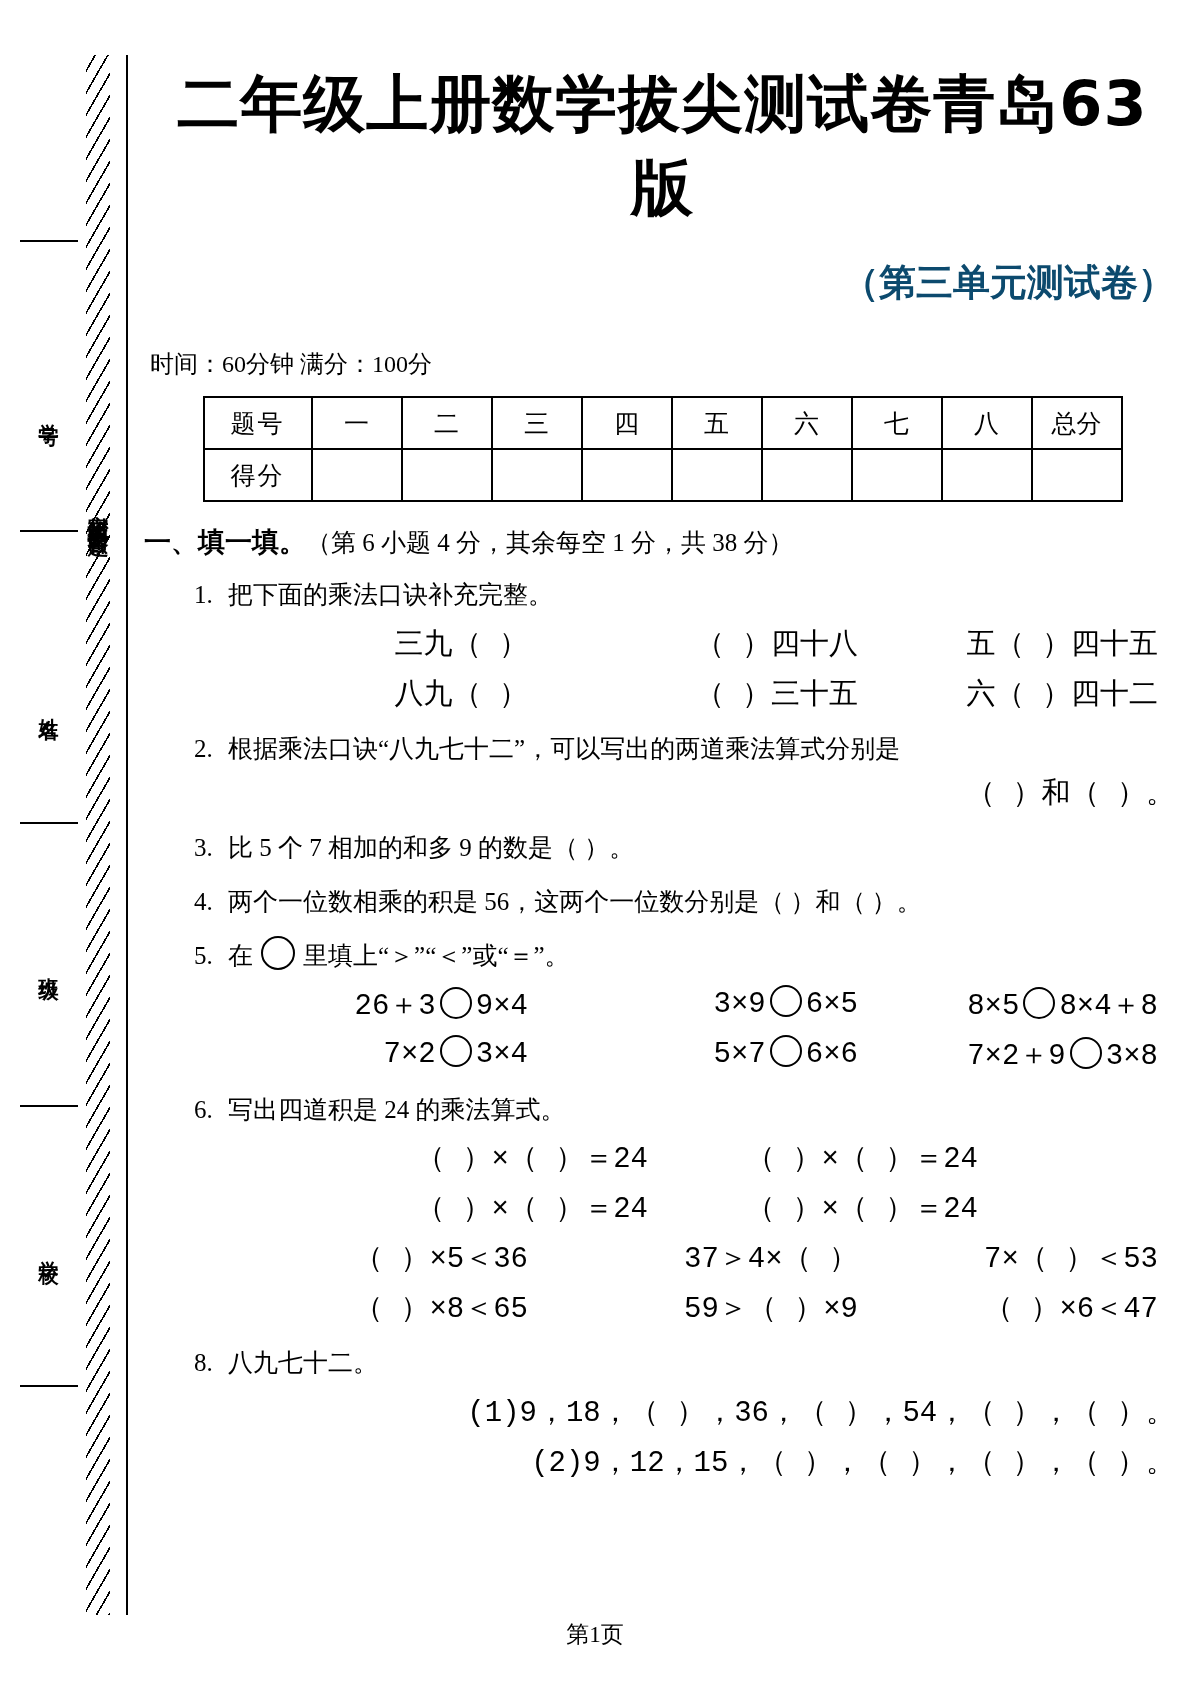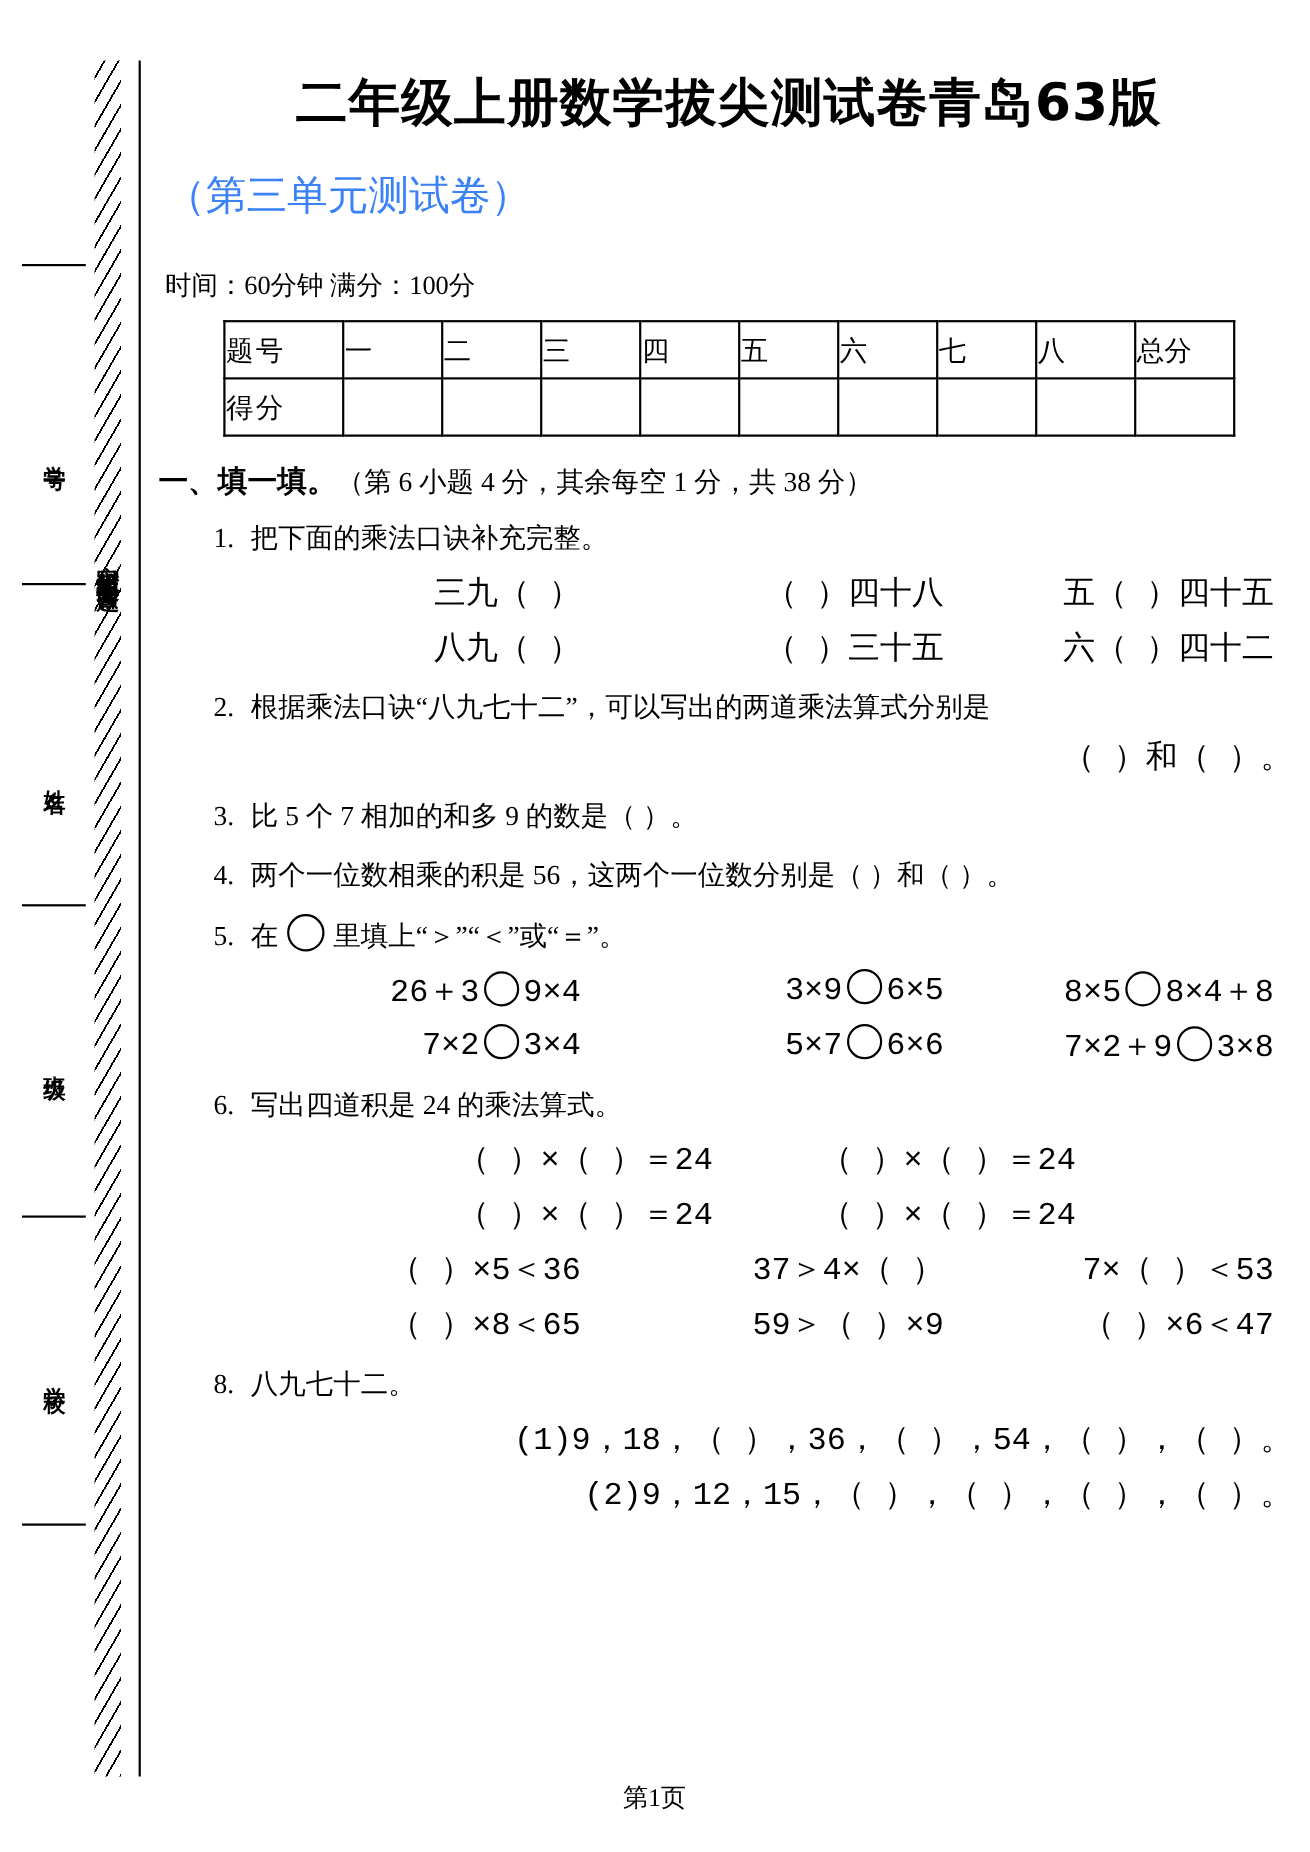--- a/index.html
+++ b/index.html
@@ -48,49 +48,49 @@
   }
 
   
   .content{position:absolute;left:150px;top:0;width:1025px;height:1684px;}
 
   h1.title{
     margin:0;padding:62px 0 0 0;
     text-align:center;
     font-family:"DejaVu Sans", sans-serif;
     font-weight:700;
-    font-size:47px;
+    font-size:62px;
     letter-spacing:1px;
     color:#000;
   }
   h2.subtitle{
     margin:0;padding:28px 0 0 0;
-    text-align:left;
+    text-align:right;
     font-family:"DejaVu Sans", sans-serif;
-    font-weight:400;
+    font-weight:700;
     font-size:37px;
-    color:#3b82f6;
+    color:#0c4a6e;
   }
   .meta{
     margin:40px 18px 0 0;
     text-align:left;
     font-size:24px;
     font-family:"Liberation Serif", serif;
   }
 
   table.scoretable{
     margin:16px auto 0 auto;
     border-collapse:collapse;
     width:920px;
     table-layout:fixed;
   }
   table.scoretable td{
     border:2px solid #000;
     height:48px;
-    text-align:left;
+    text-align:center;
     vertical-align:middle;
     font-size:25px;
     font-family:"Liberation Serif", serif;
   }
   table.scoretable td.hdr{width:104px;letter-spacing:2px;}
 
   .section-head{
     margin:22px 0 0 -6px;
     font-size:25px;
     font-family:"Liberation Serif", serif;

